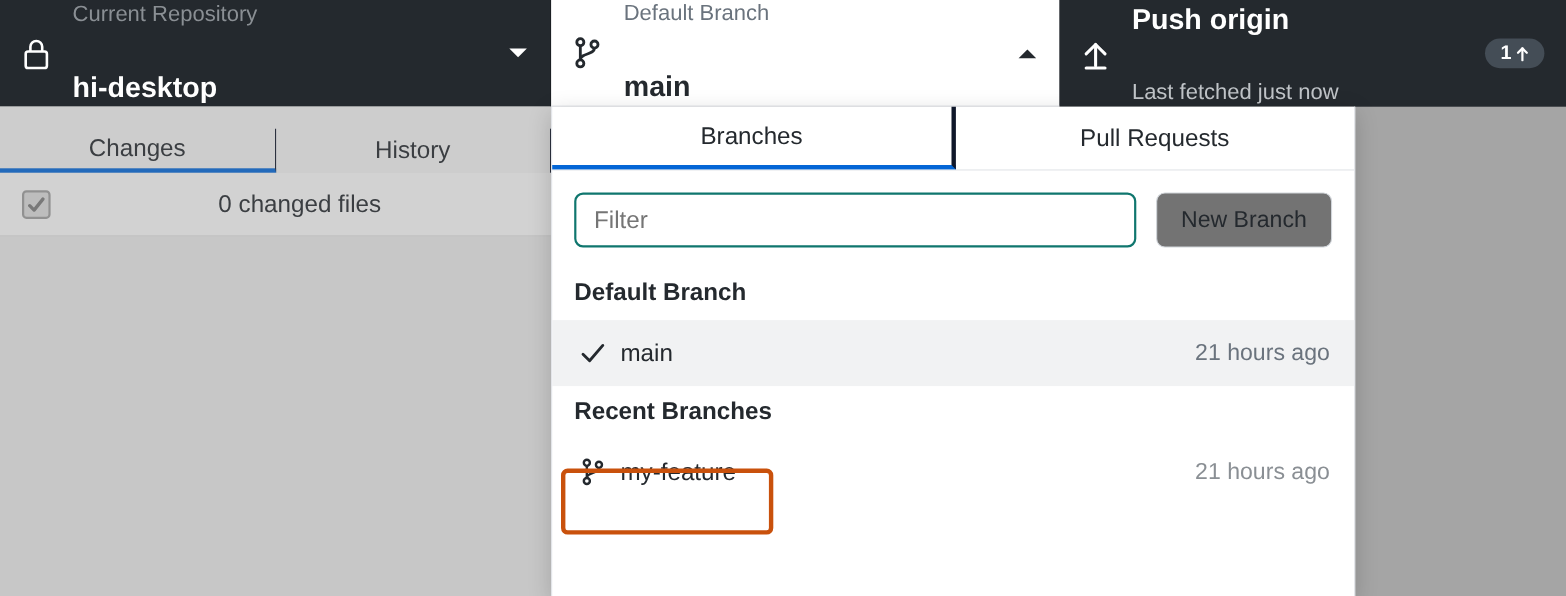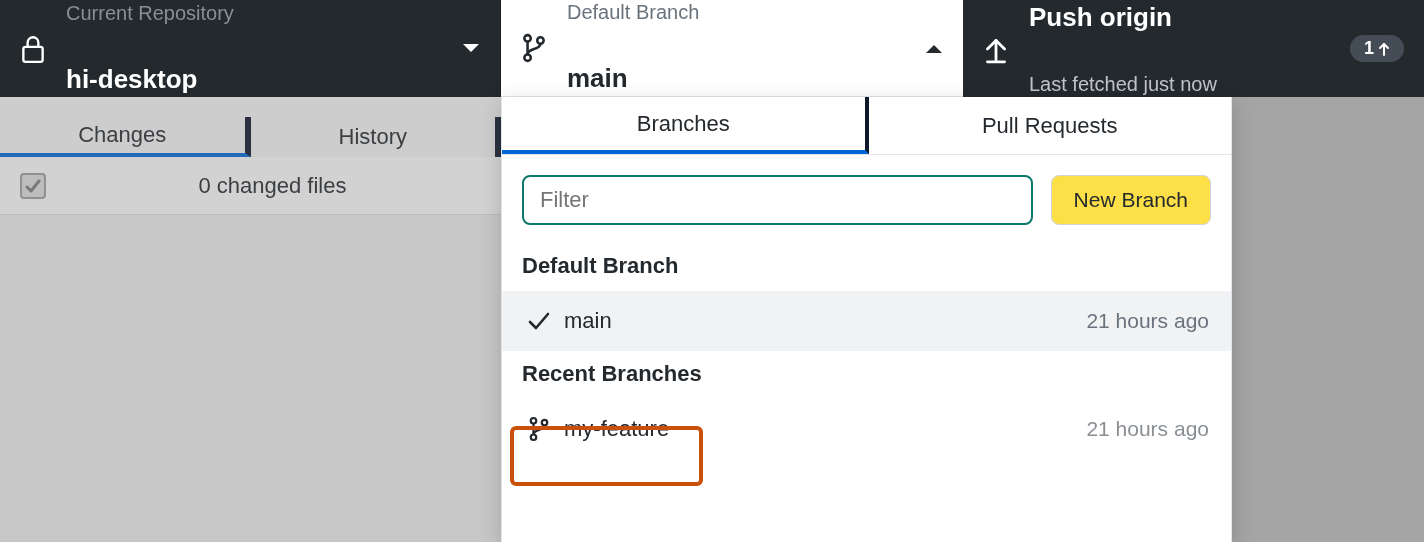--- a/index.html
+++ b/index.html
@@ -76,21 +76,21 @@
     background: #efefef;
   }
   .tab {
     flex: 1;
     display: flex;
     align-items: center;
     justify-content: center;
     font-size: 22px;
     color: #24292e;
     cursor: pointer;
-    border-right: 6px solid #0f172a;
+    border-right: 1px solid #0f172a;
     margin-top: 20px;
   }
   .tab.active {
     border-bottom: 4px solid #0366d6;
     font-weight: 500;
   }
   .changed-row {
     display: flex;
     align-items: center;
     height: 58px;
@@ -159,21 +159,21 @@
     padding: 0 16px;
     font-size: 22px;
     color: #24292e;
     outline: none;
   }
   .new-branch-btn {
     height: 50px;
     padding: 0 22px;
     border: 1px solid #d1d5da;
     border-radius: 8px;
-    background: #fde047;
+    background: #737373;
     font-size: 21px;
     color: #24292e;
     cursor: pointer;
   }
 
   .section-header {
     padding: 10px 20px 12px 20px;
     font-size: 22px;
     font-weight: 600;
     color: #24292e;

